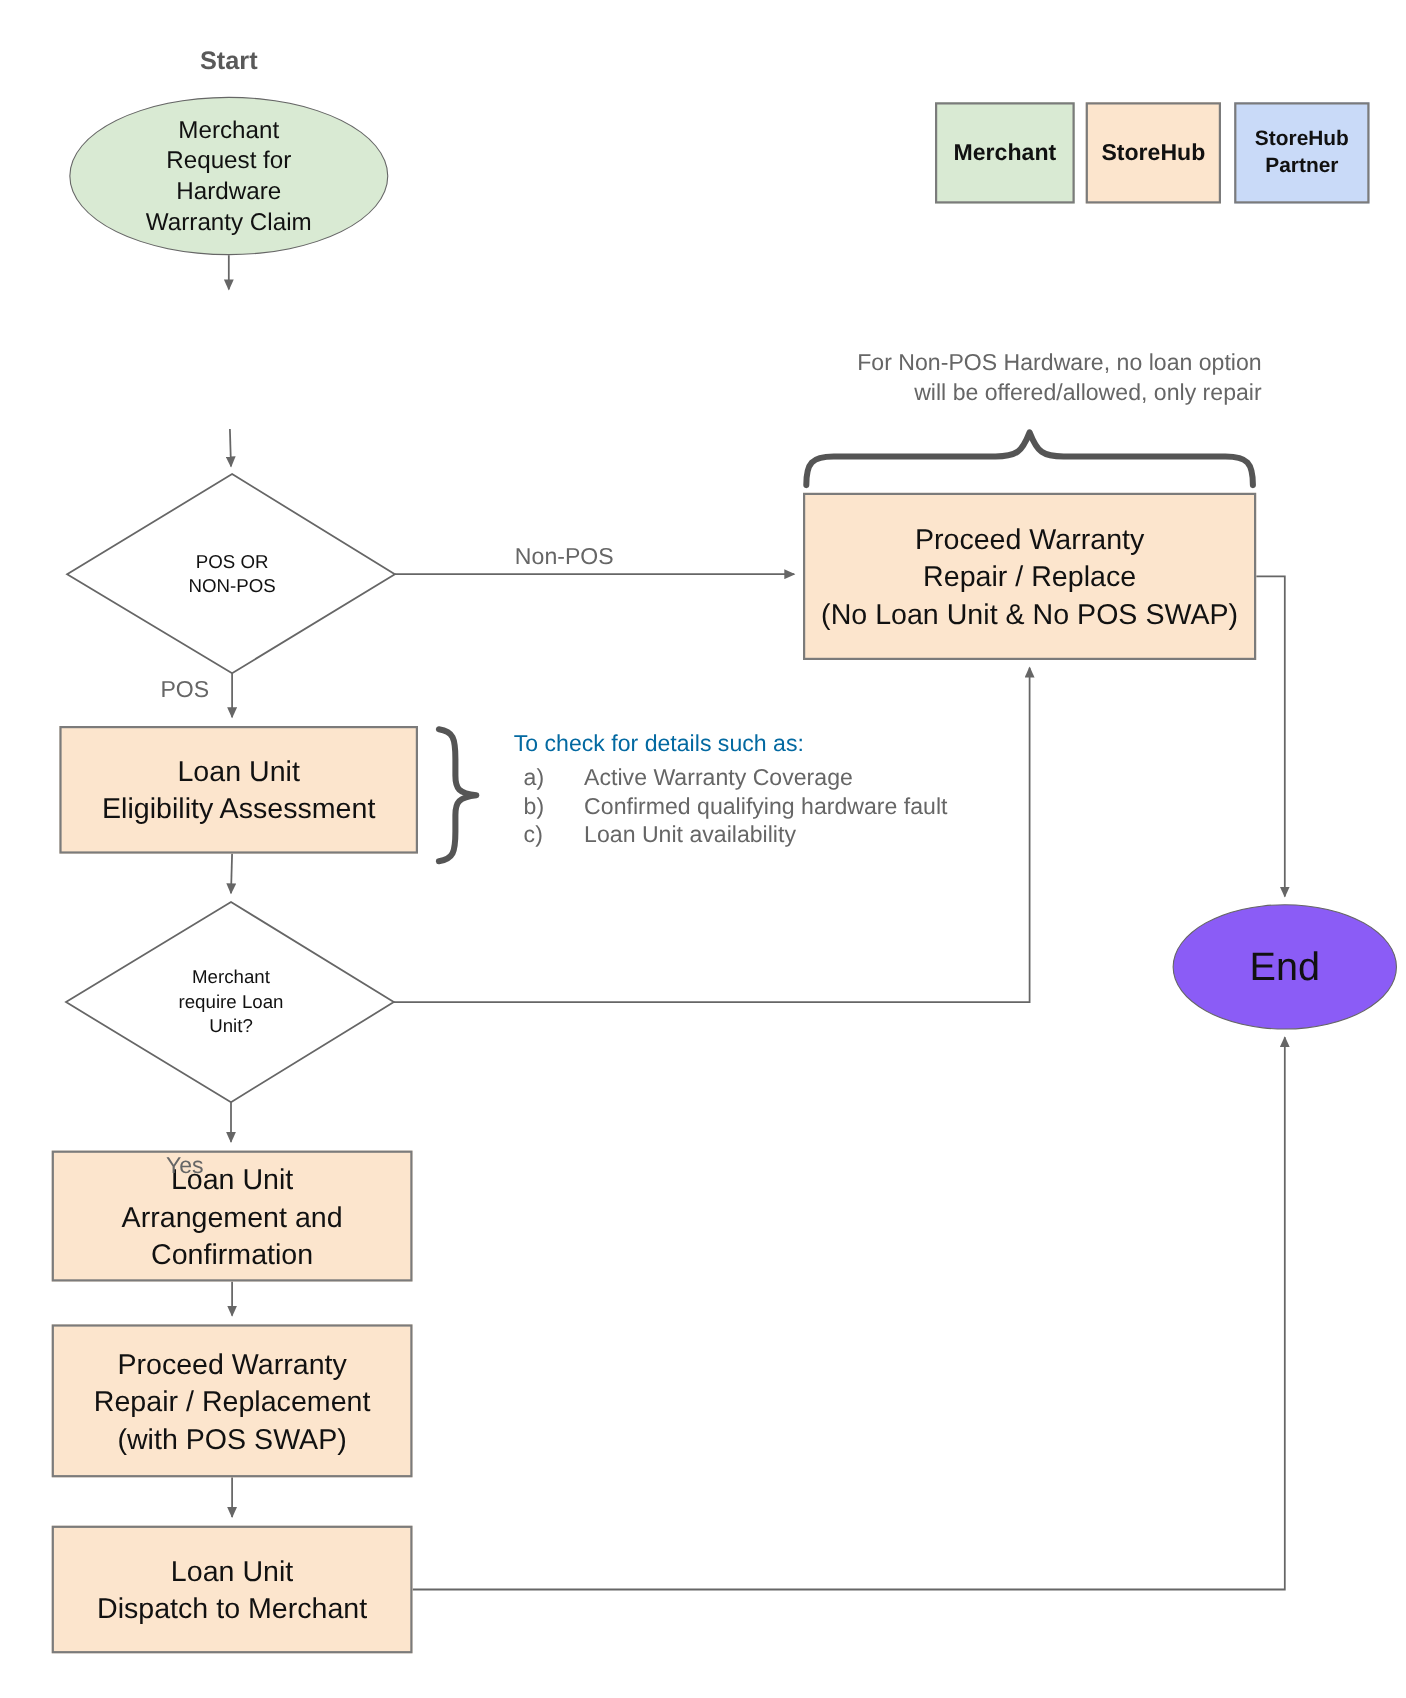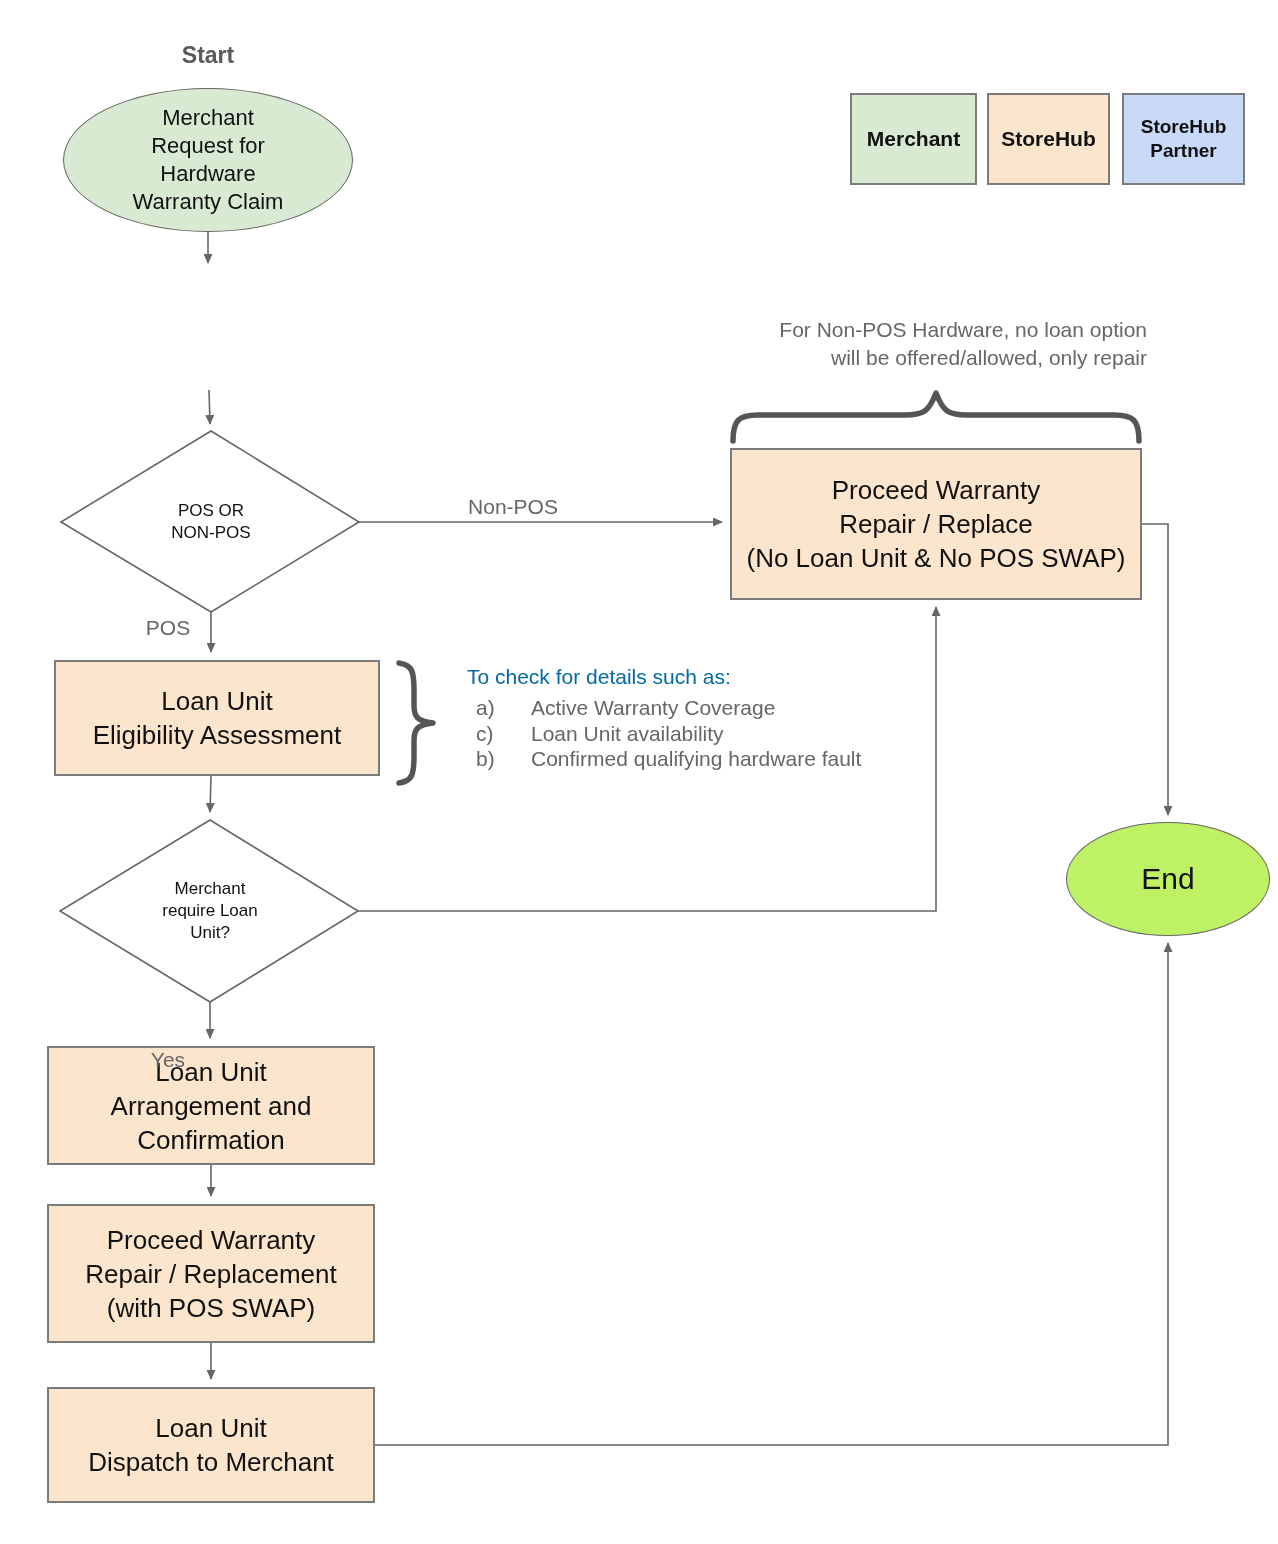--- a/index.html
+++ b/index.html
@@ -22,21 +22,21 @@
   .rect{
     background:#fce5cd;
     border:2px solid #7b7b7b;
     font-size:26px;line-height:34px;
   }
   .terminator{
     border-radius:50%;
     border:1.5px solid #666666;
   }
   .start-term{background:#d9ead3;font-size:22px;line-height:28px;}
-  .end-term{background:#bef264;font-size:30px;}
+  .end-term{background:#8b5cf6;font-size:36px;}
   .diamond-label{
     position:absolute;
     display:flex;align-items:center;justify-content:center;
     text-align:center;white-space:pre-line;
     color:#111111;font-size:17px;line-height:22px;
   }
   .floating-label{
     position:absolute;text-align:center;
     font-size:21px;color:#666666;
   }
@@ -151,20 +151,20 @@
   <div class="note">For Non-POS Hardware, no loan option
 will be offered/allowed, only repair</div>
 
   <div class="annot-heading">To check for details such as:</div>
 
   <div class="annot-list">
     <div class="annot-row">
       <span class="key">a)</span><span>Active Warranty Coverage</span>
     </div>
     <div class="annot-row">
-      <span class="key">c)</span><span>Loan Unit availability</span>
+      <span class="key">b)</span><span>Confirmed qualifying hardware fault</span>
     </div>
     <div class="annot-row">
-      <span class="key">b)</span><span>Confirmed qualifying hardware fault</span>
+      <span class="key">c)</span><span>Loan Unit availability</span>
     </div>
   </div>
 
 </div>
 
 </body></html>

